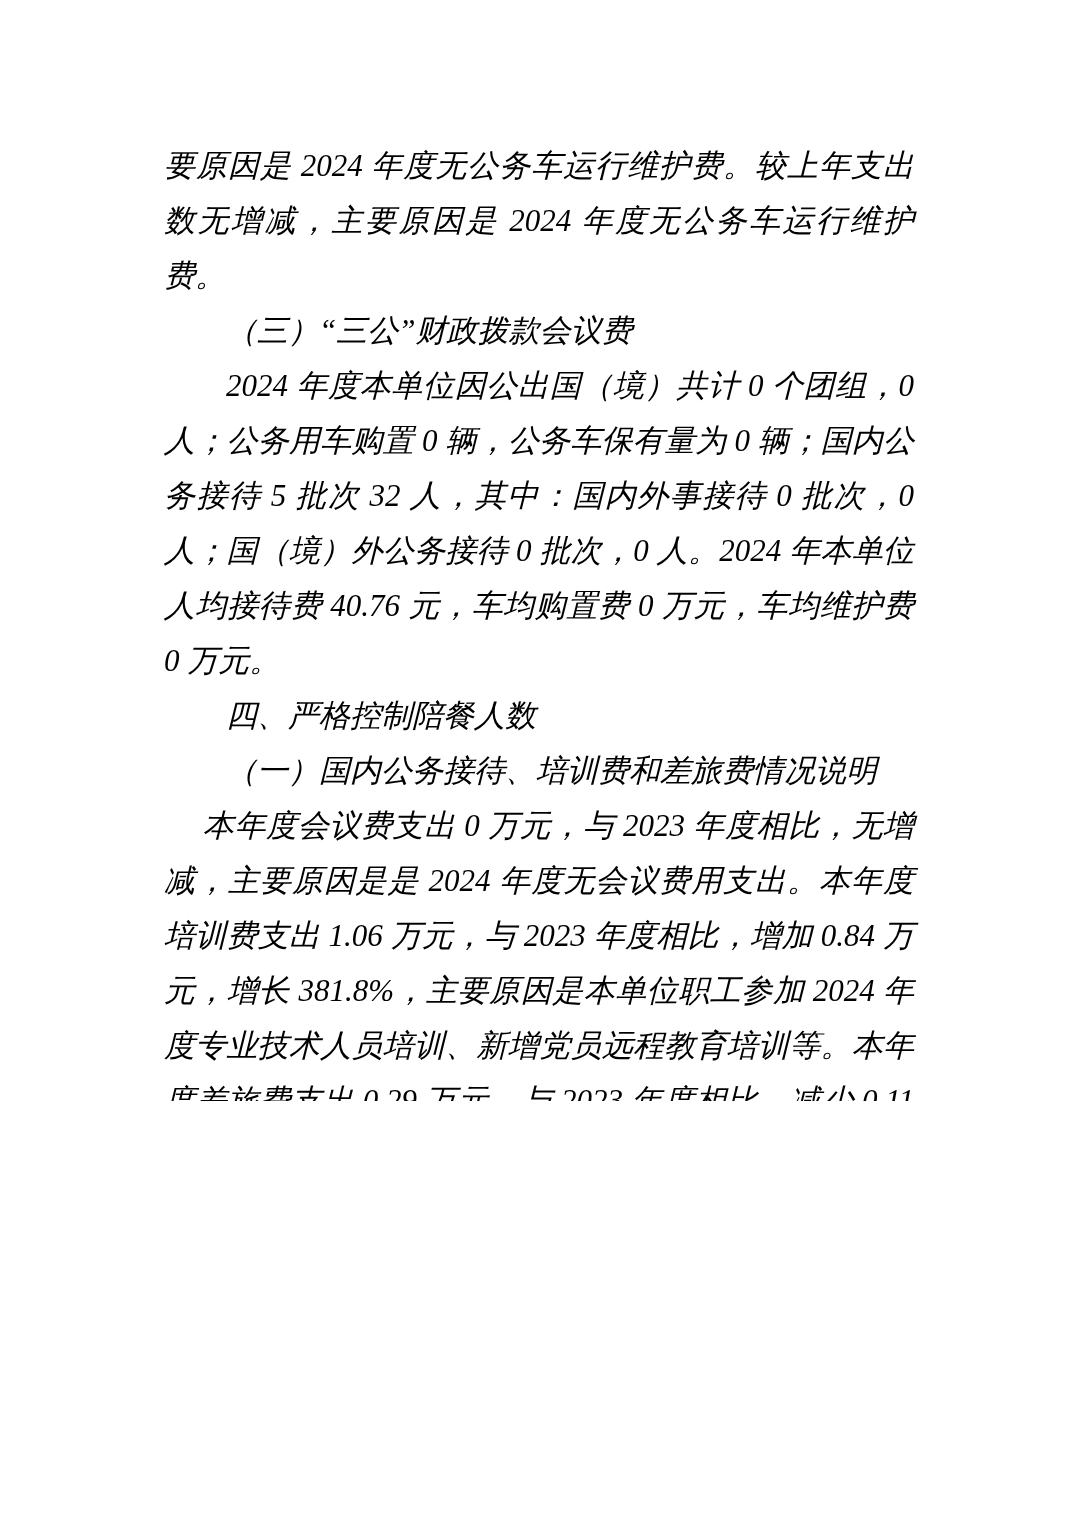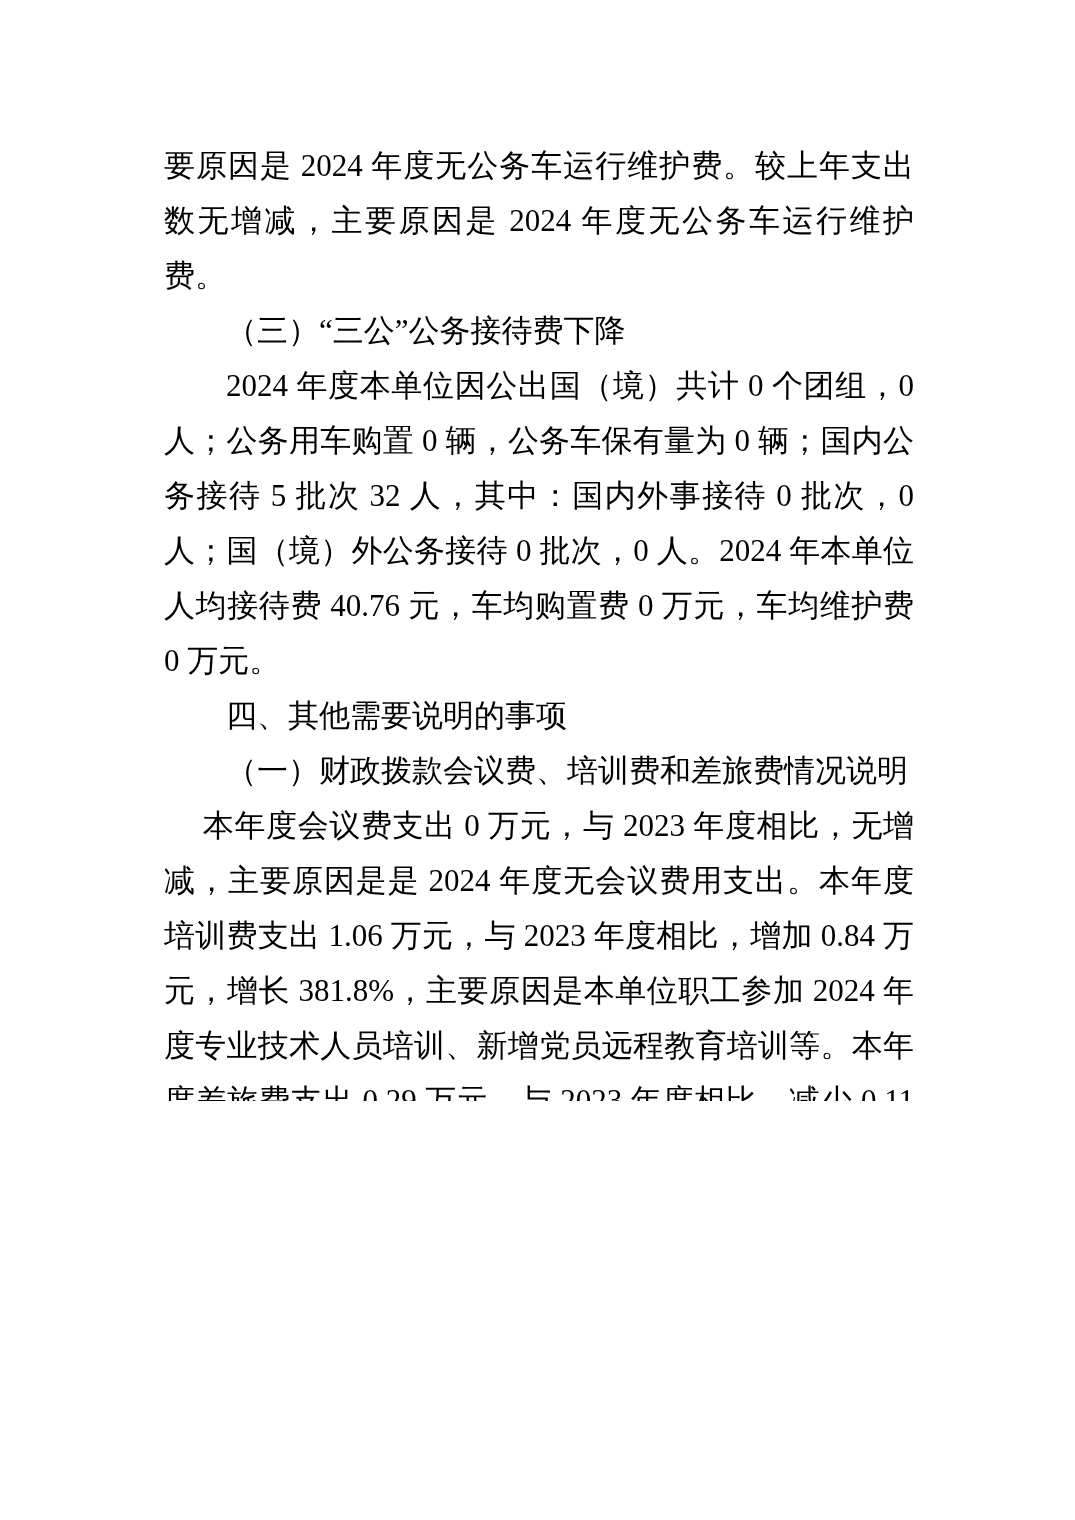--- a/index.html
+++ b/index.html
@@ -8,20 +8,21 @@
     background: #ffffff;
   }
   .page {
     position: relative;
     width: 1075px;
     height: 1101px;
     background: #ffffff;
     color: #000000;
     font-family: "Liberation Serif", "DejaVu Serif", serif;
     overflow: hidden;
+    font-style: italic;
   }
   .content {
     position: absolute;
     left: 164px;
     top: 138px;
     width: 750px;
   }
   .content p,
   .content h2,
   .content h3 {
@@ -61,20 +62,20 @@
     color: #222222;
     font-family: "Liberation Serif", "DejaVu Serif", serif;
   }
 </style>
 </head>
 <body>
 
 <div class="page">
   <div class="content">
     <p class="para-cont">要原因是 2024 年度无公务车运行维护费。较上年支出数无增减，主要原因是 2024 年度无公务车运行维护费。</p>
-    <h3 class="subheading">（三）“三公”公务接待费下降</h3>
+    <h3 class="subheading">（三）“三公”财政拨款会议费</h3>
     <p class="para">2024 年度本单位因公出国（境）共计 0 个团组，0 人；公务用车购置 0 辆，公务车保有量为 0 辆；国内公务接待 5 批次 32 人，其中：国内外事接待 0 批次，0 人；国（境）外公务接待 0 批次，0 人。2024 年本单位人均接待费 40.76 元，车均购置费 0 万元，车均维护费 0 万元。</p>
-    <h2 class="heading-hei">四、其他需要说明的事项</h2>
-    <h3 class="subheading">（一）财政拨款会议费、培训费和差旅费情况说明</h3>
+    <h2 class="heading-hei">四、严格控制陪餐人数</h2>
+    <h3 class="subheading">（一）国内公务接待、培训费和差旅费情况说明</h3>
     <p class="para-small-indent">本年度会议费支出 0 万元，与 2023 年度相比，无增减，主要原因是是 2024 年度无会议费用支出。本年度培训费支出 1.06 万元，与 2023 年度相比，增加 0.84 万元，增长 381.8%，主要原因是本单位职工参加 2024 年度专业技术人员培训、新增党员远程教育培训等。本年度差旅费支出 0.29 万元，与 2023 年度相比，减少 0.11 万元，下降 27.5%，主要原因是严格控制出差次数、人数。</p>
   </div>
   <div class="page-footer">- 7 -</div>
 </div>
 
 </body></html>

